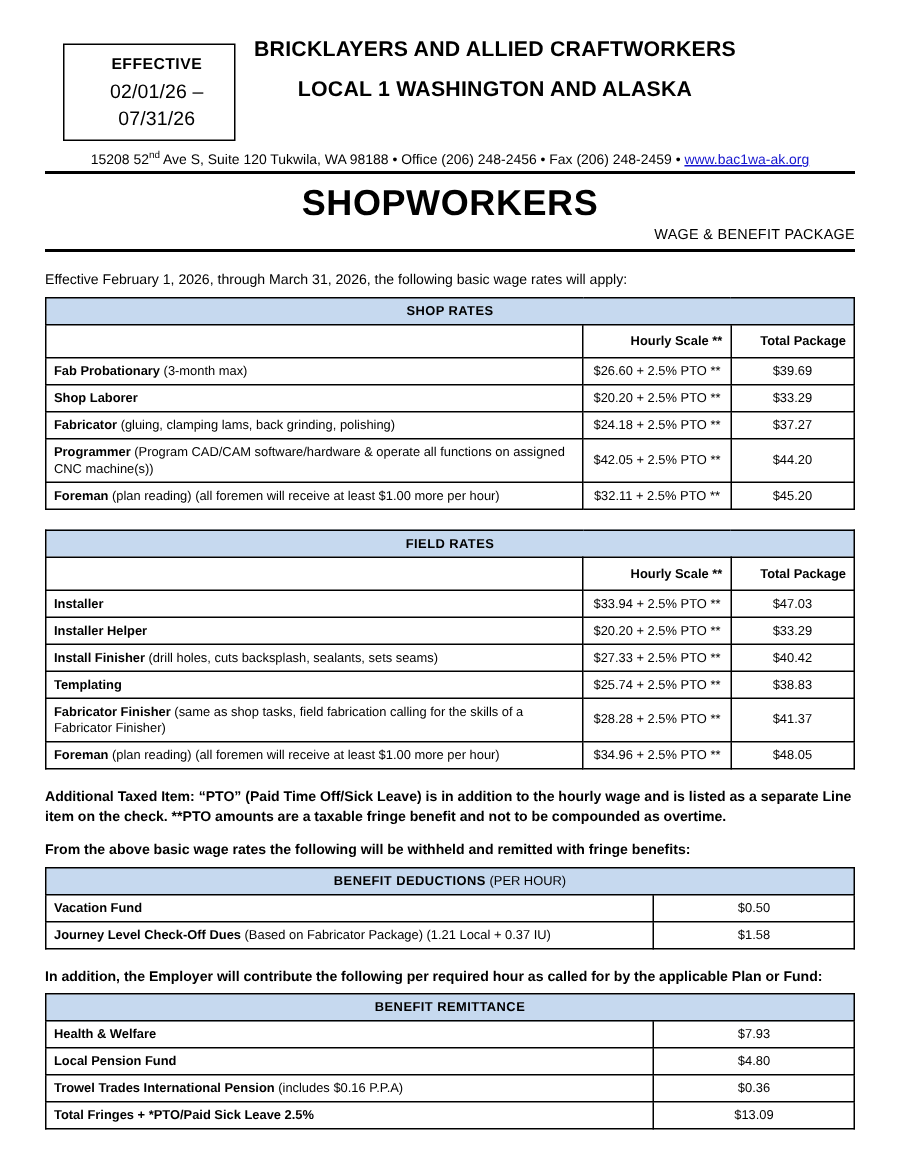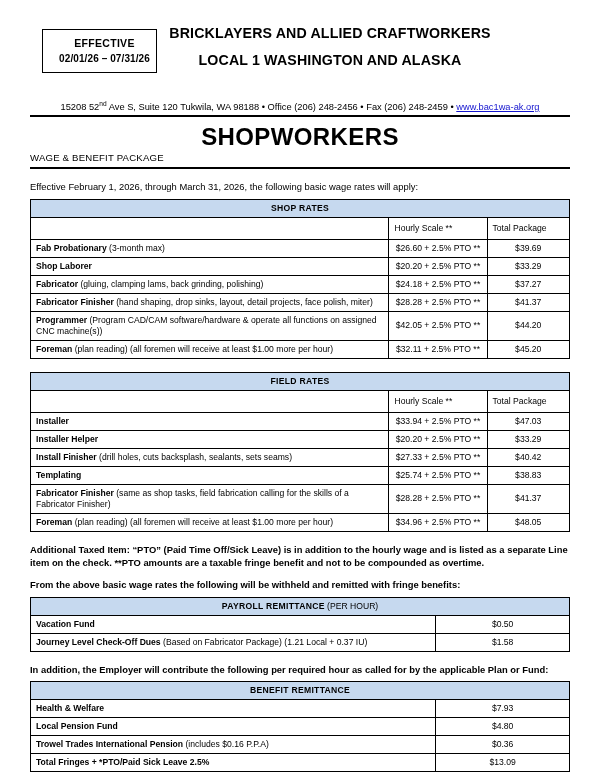--- a/index.html
+++ b/index.html
@@ -39,22 +39,22 @@
     padding: 6px 2px 6px 12px;
     box-sizing: border-box;
     line-height: 1.35;
   }
   .effective-title {
     font-size: 10.5px;
     font-weight: bold;
     letter-spacing: 0.3px;
   }
   .effective-range {
-    font-size: 10px;
-    font-weight: bold;
+    font-size: 13px;
+    font-weight: normal;
     letter-spacing: 0.1px;
     margin-top: 2px;
   }
   .org-block {
     text-align: center;
     padding-left: 60px;
   }
   .org-line1 {
     font-size: 14.2px;
     font-weight: bold;
@@ -89,21 +89,21 @@
   
   .doc-title {
     text-align: center;
     font-size: 24px;
     font-weight: bold;
     letter-spacing: 0.4px;
     margin-top: 7px;
     line-height: 1.05;
   }
   .doc-subtitle {
-    text-align: left;
+    text-align: right;
     font-size: 9.6px;
     letter-spacing: 0.2px;
     margin-top: 3px;
   }
   .rule-thick2 {
     border-bottom: 2px solid #000;
     margin-top: 4px;
   }
 
   
@@ -136,23 +136,23 @@
     font-weight: bold;
     letter-spacing: 0.3px;
     padding: 3px 4px !important;
   }
   .band .band-sub {
     font-size: 8.6px;
     font-weight: normal;
     letter-spacing: 0;
   }
   .colhead {
-    text-align: left;
+    text-align: right;
     font-size: 8.4px;
-    font-weight: normal;
+    font-weight: bold;
     height: 15px;
   }
   .job strong { font-weight: bold; }
   .job { text-align: left; }
   .num {
     text-align: center;
     white-space: nowrap;
   }
   .c-job { width: 66.5%; }
   .c-hourly { width: 18.2%; }
@@ -213,25 +213,20 @@
         <td class="job"><strong>Shop Laborer</strong><span></span></td>
         <td class="num">$20.20 + 2.5% PTO **</td>
         <td class="num">$33.29</td>
       </tr>
       <tr>
         <td class="job"><strong>Fabricator</strong><span> (gluing, clamping lams, back grinding, polishing)</span></td>
         <td class="num">$24.18 + 2.5% PTO **</td>
         <td class="num">$37.27</td>
       </tr>
       <tr>
-        <td class="job"><strong>Fabricator Finisher</strong><span> (hand shaping, drop sinks, layout, detail projects, face polish, miter)</span></td>
-        <td class="num">$28.28 + 2.5% PTO **</td>
-        <td class="num">$41.37</td>
-      </tr>
-      <tr>
         <td class="job"><strong>Programmer</strong><span> (Program CAD/CAM software/hardware &amp; operate all functions on assigned CNC machine(s))</span></td>
         <td class="num">$42.05 + 2.5% PTO **</td>
         <td class="num">$44.20</td>
       </tr>
       <tr>
         <td class="job"><strong>Foreman</strong><span> (plan reading) (all foremen will receive at least $1.00 more per hour)</span></td>
         <td class="num">$32.11 + 2.5% PTO **</td>
         <td class="num">$45.20</td>
       </tr>
     </tbody>
@@ -292,21 +287,21 @@
 
   <div class="para para-bold para-tight">From the above basic wage rates the following will be withheld and remitted with fringe benefits:</div>
 
   <table class="rates">
     <colgroup>
         <col class="c-item">
         <col class="c-amt">
       </colgroup>
     <tbody>
       <tr>
-        <td class="band" colspan="2"><span>PAYROLL REMITTANCE</span><span class="band-sub"> (PER HOUR)</span></td>
+        <td class="band" colspan="2"><span>BENEFIT DEDUCTIONS</span><span class="band-sub"> (PER HOUR)</span></td>
       </tr>
       <tr>
         <td class="job"><strong>Vacation Fund</strong><span></span></td>
         <td class="num">$0.50</td>
       </tr>
       <tr>
         <td class="job"><strong>Journey Level Check-Off Dues</strong><span> (Based on Fabricator Package) (1.21 Local + 0.37 IU)</span></td>
         <td class="num">$1.58</td>
       </tr>
     </tbody>

